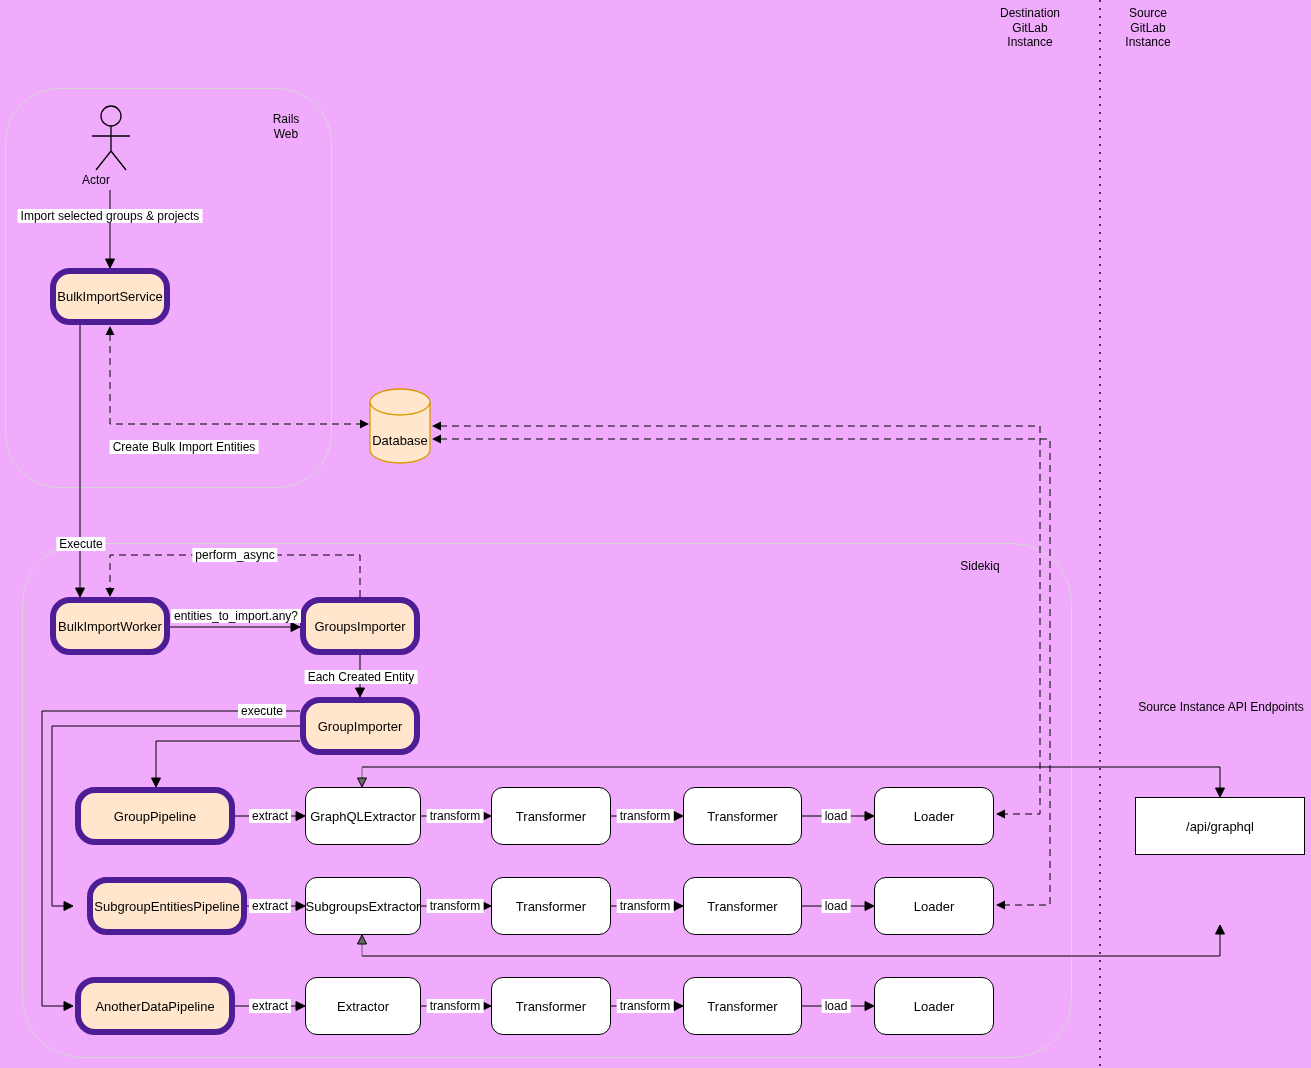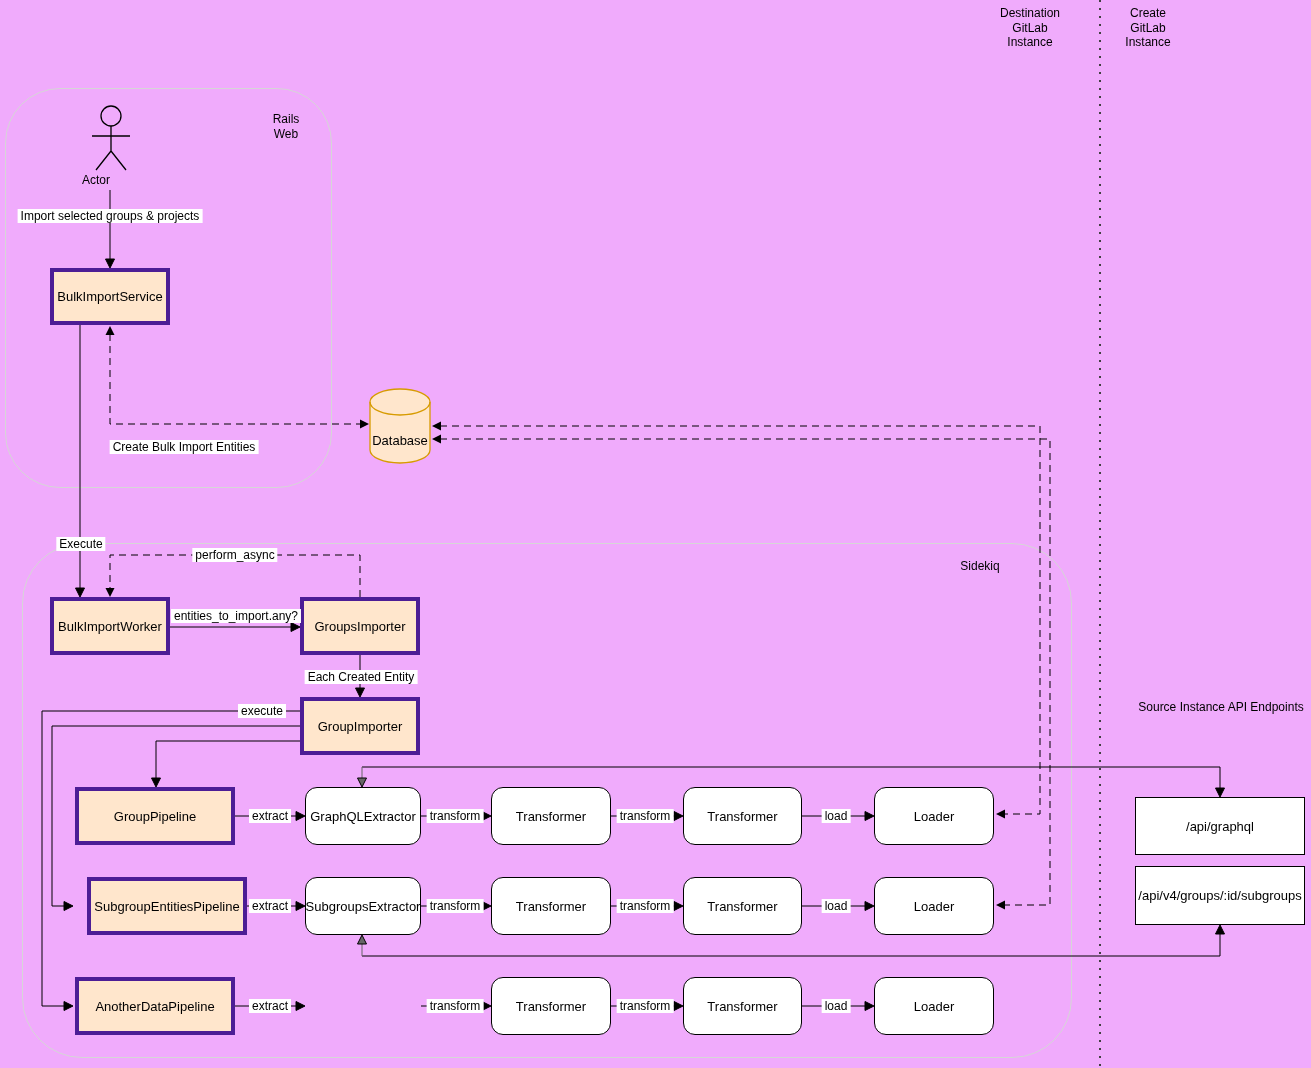--- a/index.html
+++ b/index.html
@@ -4,21 +4,21 @@
 <style>
   html,body{margin:0;padding:0;background:#ffffff;}
   body{font-family:"Liberation Sans",sans-serif;color:#000;}
   .canvas{position:relative;width:1311px;height:1068px;background:#f0abfc;overflow:hidden;}
   .container{position:absolute;border:1px solid #d6d6d6;background:transparent;z-index:1;}
   .container.rails{left:5px;top:88px;width:325px;height:398px;border-radius:55px;}
   .container.sidekiq{left:22px;top:543px;width:1048px;height:513px;border-radius:60px;}
   svg.edges{position:absolute;left:0;top:0;z-index:2;}
   .node{position:absolute;box-sizing:border-box;display:flex;align-items:center;justify-content:center;
         text-align:center;font-size:13px;line-height:15px;z-index:3;}
-  .node.orange{background:#ffe6cc;border:4px solid #4c1d95;border-radius:0;}
+  .node.orange{background:#ffe6cc;border:6px solid #4c1d95;border-radius:20px;}
   .node.plain{background:#ffffff;border:1px solid #000000;border-radius:12px;}
   .node.sharp{background:#ffffff;border:1px solid #000000;border-radius:0;}
   .elabel{position:absolute;transform:translate(-50%,-50%);background:#ffffff;padding:0 3px;
           font-size:12px;white-space:nowrap;z-index:4;}
   .tlabel{position:absolute;transform:translate(-50%,-50%);font-size:12px;white-space:nowrap;
           text-align:center;z-index:4;background:transparent;}
   .tlabel.multi{transform:translateX(-50%);line-height:14.5px;}
   .tlabel.multi span{display:block;}
 </style>
 </head>
@@ -141,21 +141,21 @@
       </g>
     </g>
   </svg>
 
   <div class="tlabel multi" style="left:1030px;top:6px;">
     <span>Destination</span>
     <span>GitLab</span>
     <span>Instance</span>
   </div>
   <div class="tlabel multi" style="left:1148px;top:6px;">
-    <span>Create</span>
+    <span>Source</span>
     <span>GitLab</span>
     <span>Instance</span>
   </div>
   <div class="tlabel" style="left:1221px;top:707px;">Source Instance API Endpoints</div>
 
   <div class="tlabel multi" style="left:286px;top:112px;">
     <span>Rails</span>
     <span>Web</span>
   </div>
   <div class="tlabel" style="left:980px;top:566px;">Sidekiq</div>
@@ -174,26 +174,26 @@
   <div class="node plain" style="left:683px;top:787px;width:119px;height:58px;">Transformer</div>
   <div class="node plain" style="left:874px;top:787px;width:120px;height:58px;">Loader</div>
 
   <div class="node orange" style="left:75px;top:877px;width:160px;height:58px;margin-left:12px;">SubgroupEntitiesPipeline</div>
   <div class="node plain" style="left:305px;top:877px;width:116px;height:58px;">SubgroupsExtractor</div>
   <div class="node plain" style="left:491px;top:877px;width:120px;height:58px;">Transformer</div>
   <div class="node plain" style="left:683px;top:877px;width:119px;height:58px;">Transformer</div>
   <div class="node plain" style="left:874px;top:877px;width:120px;height:58px;">Loader</div>
 
   <div class="node orange" style="left:75px;top:977px;width:160px;height:58px;">AnotherDataPipeline</div>
+  <div class="node plain" style="left:305px;top:977px;width:116px;height:58px;">Extractor</div>
   <div class="node plain" style="left:491px;top:977px;width:120px;height:58px;">Transformer</div>
   <div class="node plain" style="left:683px;top:977px;width:119px;height:58px;">Transformer</div>
   <div class="node plain" style="left:874px;top:977px;width:120px;height:58px;">Loader</div>
 
   <div class="node sharp" style="left:1135px;top:797px;width:170px;height:58px;">/api/graphql</div>
-  <div class="node sharp" style="left:1135px;top:866px;width:170px;height:59px;">/api/v4/groups/:id/subgroups</div>
 
   <div class="elabel" style="left:110px;top:216px;">Import selected groups &amp; projects</div>
   <div class="elabel" style="left:184px;top:424px;margin-top:23px;">Create Bulk Import Entities</div>
   <div class="elabel" style="left:81px;top:544px;">Execute</div>
   <div class="elabel" style="left:235px;top:555px;">perform_async</div>
   <div class="elabel" style="left:236px;top:616px;">entities_to_import.any?</div>
   <div class="elabel" style="left:361px;top:677px;">Each Created Entity</div>
   <div class="elabel" style="left:262px;top:711px;">execute</div>
 
   <div class="elabel" style="left:270px;top:816px;">extract</div>

